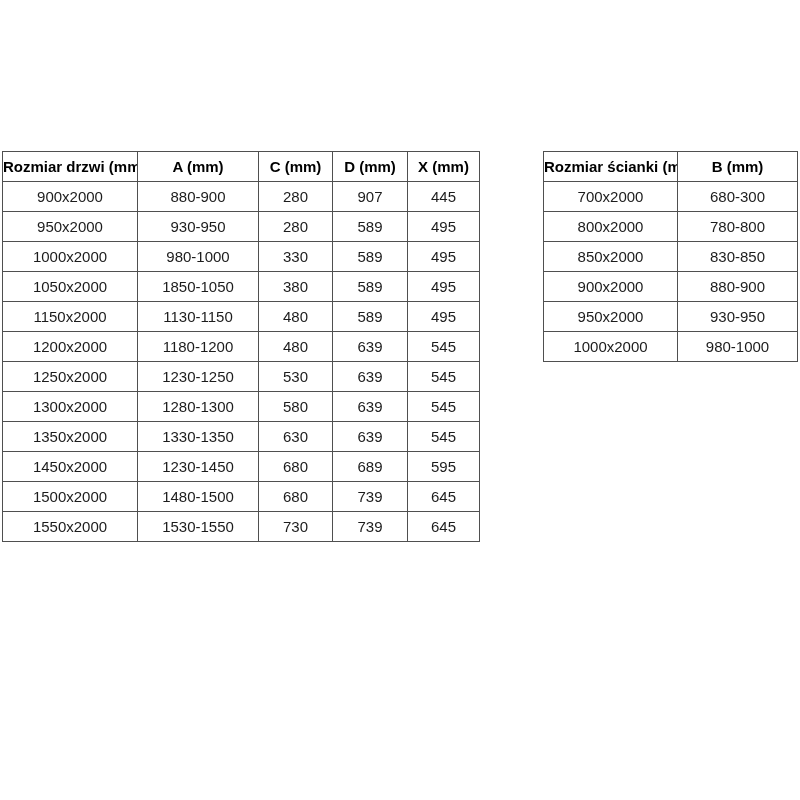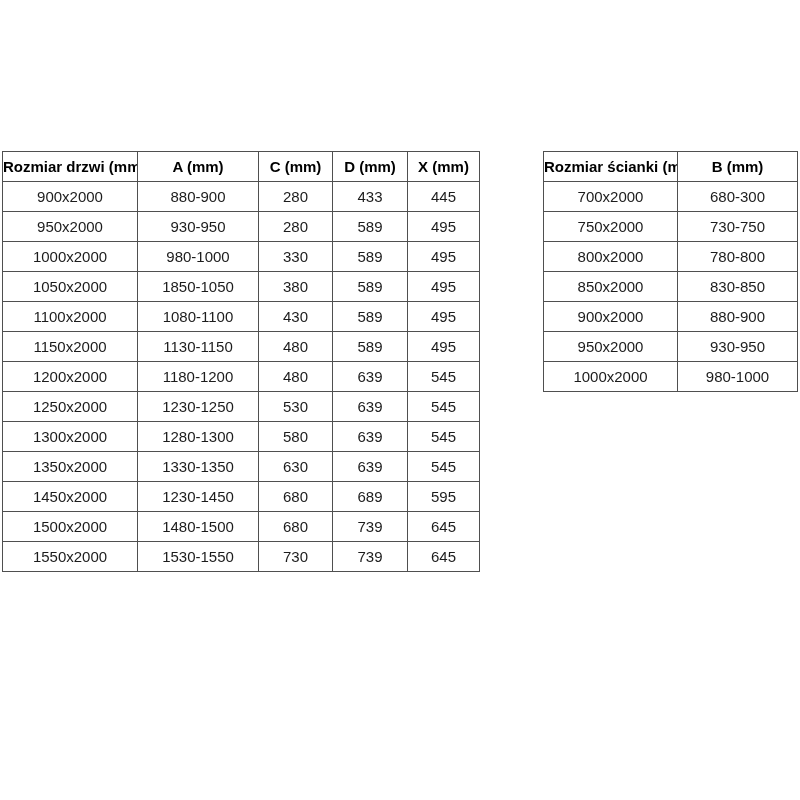--- a/index.html
+++ b/index.html
@@ -68,48 +68,41 @@
         <th>C (mm)</th>
         <th>D (mm)</th>
         <th>X (mm)</th>
       </tr>
     </thead>
   <tbody>
       <tr>
         <td>900x2000</td>
         <td>880-900</td>
         <td>280</td>
-        <td>433</td>
+        <td>907</td>
         <td>445</td>
       </tr>
       <tr>
         <td>950x2000</td>
         <td>930-950</td>
         <td>280</td>
         <td>589</td>
         <td>495</td>
       </tr>
       <tr>
         <td>1000x2000</td>
         <td>980-1000</td>
         <td>330</td>
         <td>589</td>
         <td>495</td>
       </tr>
       <tr>
         <td>1050x2000</td>
         <td>1850-1050</td>
         <td>380</td>
-        <td>589</td>
-        <td>495</td>
-      </tr>
-      <tr>
-        <td>1100x2000</td>
-        <td>1080-1100</td>
-        <td>430</td>
         <td>589</td>
         <td>495</td>
       </tr>
       <tr>
         <td>1150x2000</td>
         <td>1130-1150</td>
         <td>480</td>
         <td>589</td>
         <td>495</td>
       </tr>
@@ -175,24 +168,20 @@
         <th>Rozmiar ścianki (mm)</th>
         <th>B (mm)</th>
       </tr>
     </thead>
   <tbody>
       <tr>
         <td>700x2000</td>
         <td>680-300</td>
       </tr>
       <tr>
-        <td>750x2000</td>
-        <td>730-750</td>
-      </tr>
-      <tr>
         <td>800x2000</td>
         <td>780-800</td>
       </tr>
       <tr>
         <td>850x2000</td>
         <td>830-850</td>
       </tr>
       <tr>
         <td>900x2000</td>
         <td>880-900</td>

